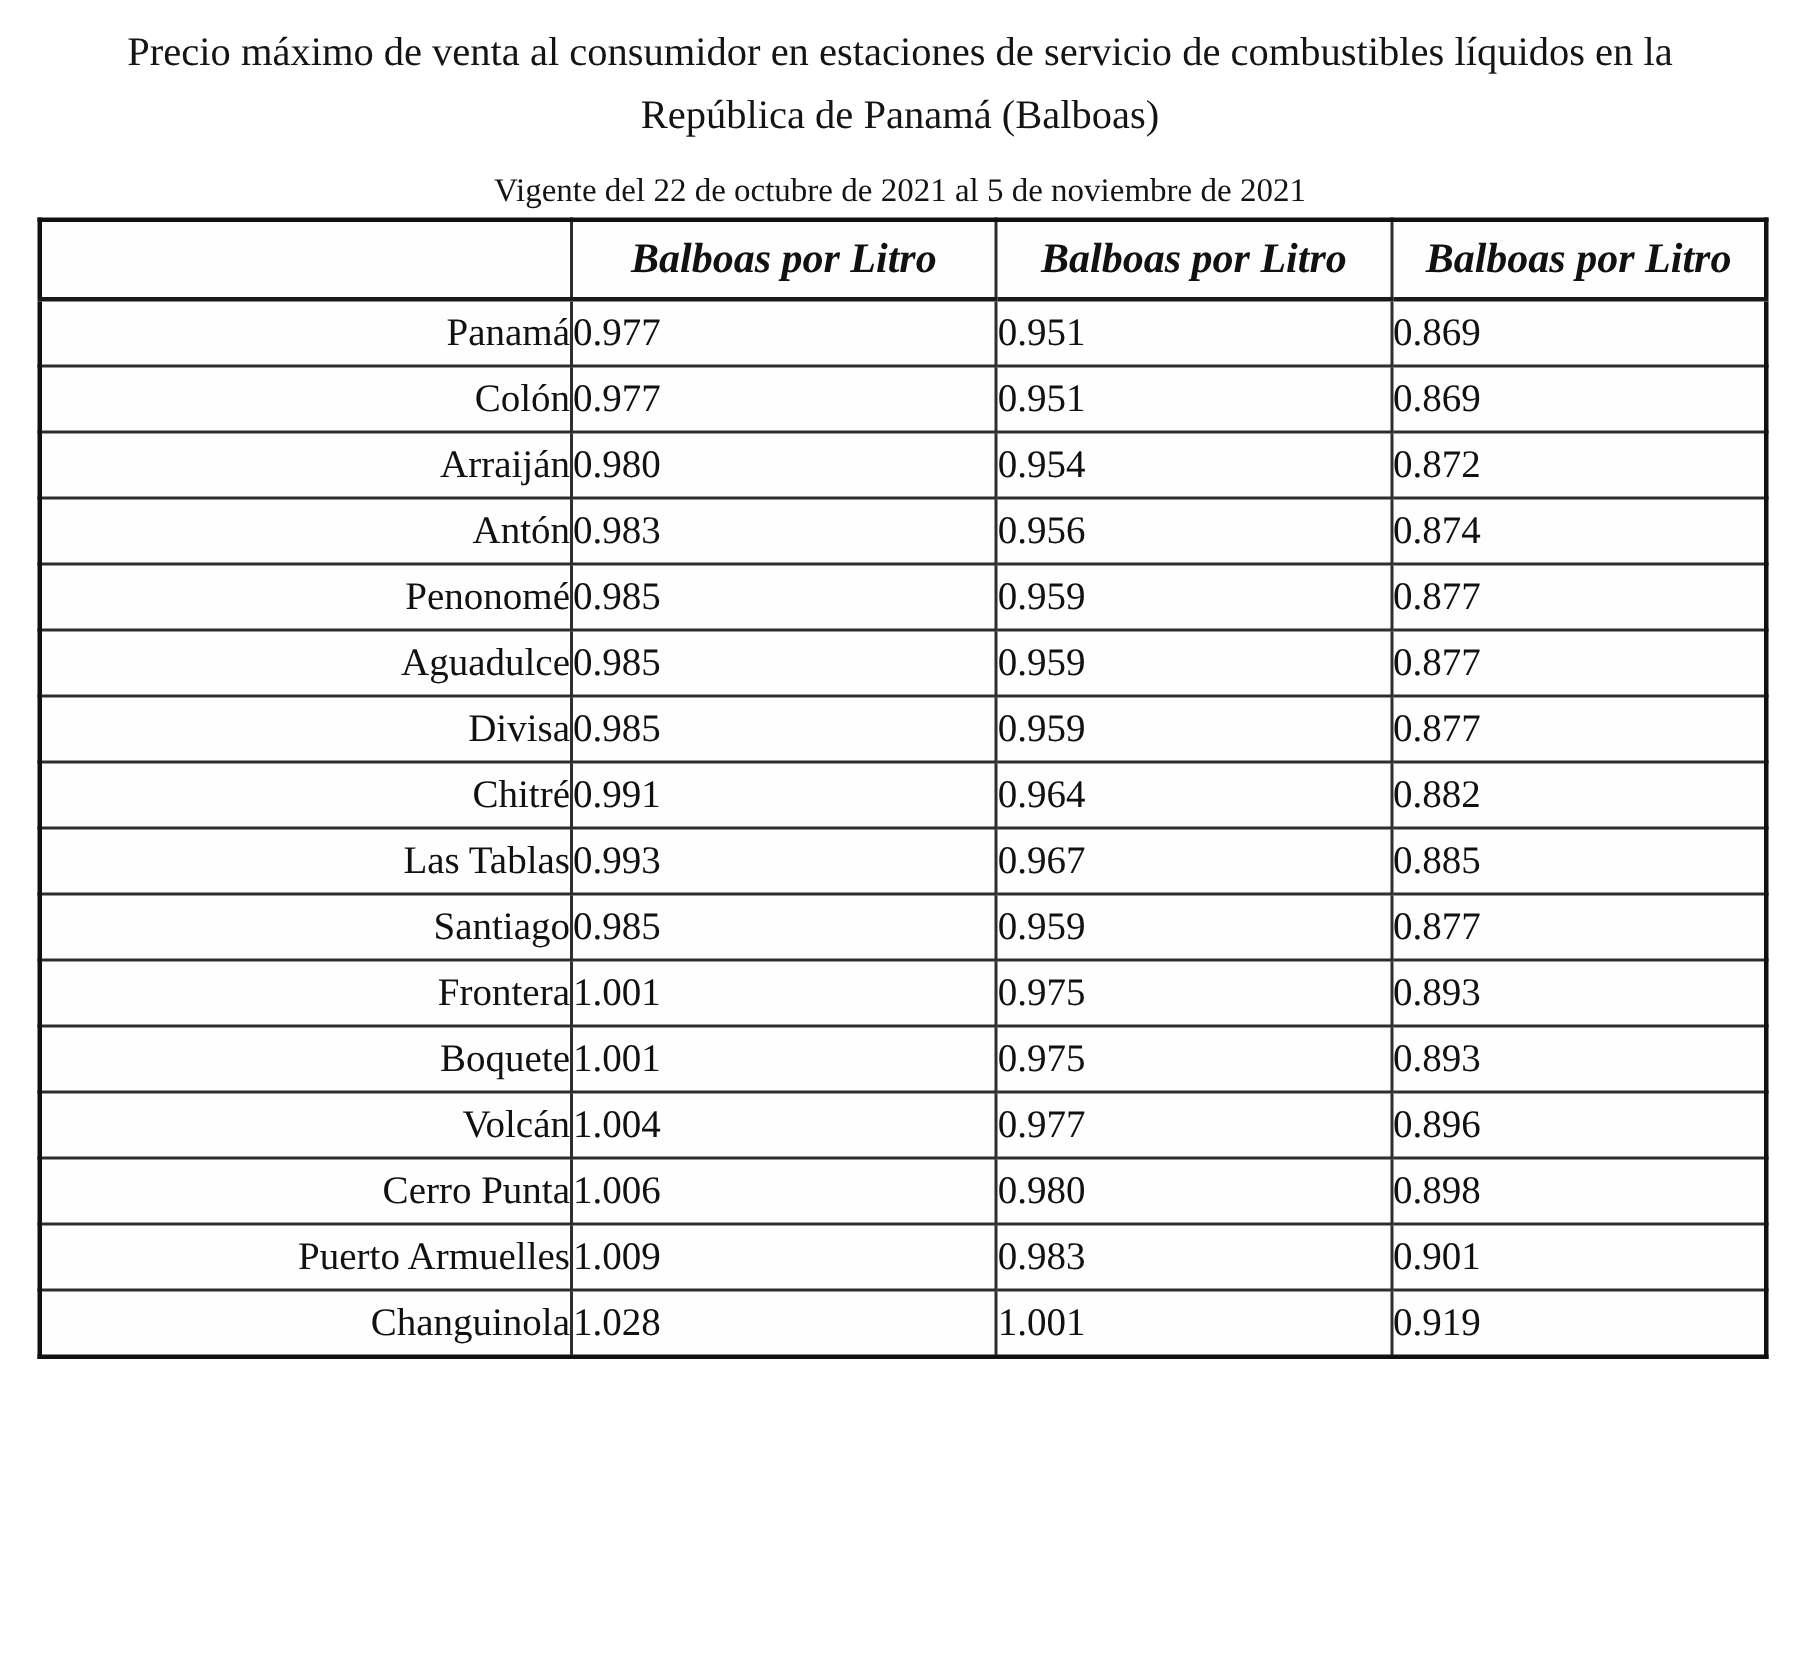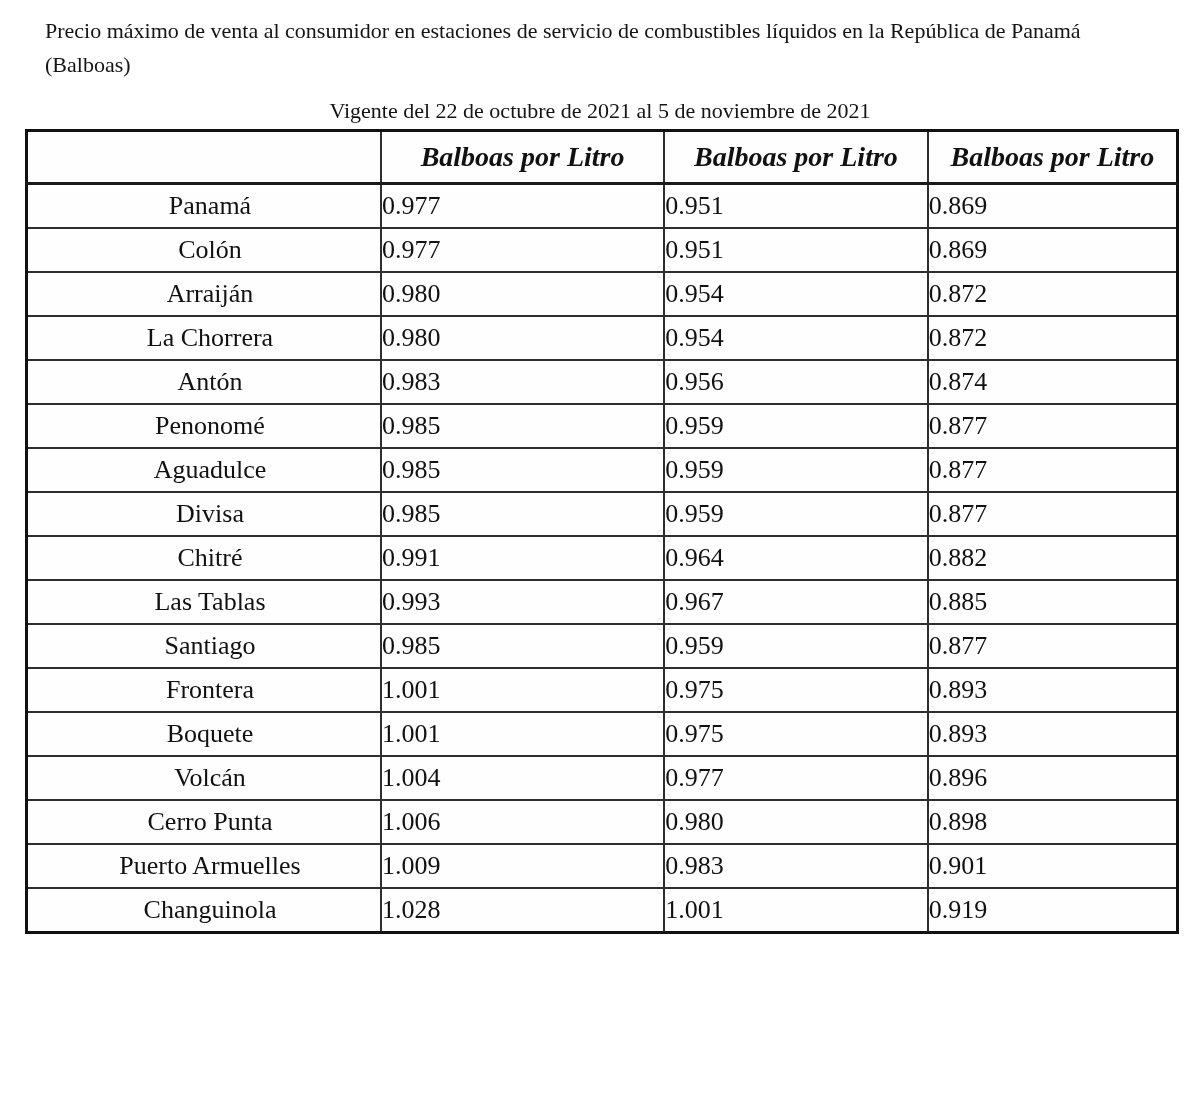--- a/index.html
+++ b/index.html
@@ -16,21 +16,22 @@
   }
   .page {
     width: 1200px;
     height: 1103px;
     position: relative;
   }
   .page-title {
     margin: 0 auto;
     padding-top: 14px;
     width: 1110px;
-    font-size: 22px;
+    text-align: center;
+    font-size: 27px;
     line-height: 1.55;
     font-weight: normal;
     color: #141414;
   }
   .page-subtitle {
     margin: 16px auto 0 auto;
     width: 1110px;
     text-align: center;
     font-size: 22px;
     font-weight: normal;
@@ -76,21 +77,21 @@
     font-weight: bold;
     font-style: italic;
     text-align: center;
     border-bottom: 3px solid #1a1a1a;
   }
   tbody.data-body td {
     height: 42px;
     font-size: 26px;
   }
   tbody.data-body td.city {
-    text-align: center;
+    text-align: right;
     padding-left: 12px;
   }
   tbody.data-body td.num {
     text-align: left;
   }
   tr.header-row th.hdr-col {
     padding: 0 24px;
   }
 </style>
 </head>
@@ -131,26 +132,20 @@
           <td class="num">0.951</td>
           <td class="num">0.869</td>
         </tr>
         <tr>
           <td class="city">Arraiján</td>
           <td class="num">0.980</td>
           <td class="num">0.954</td>
           <td class="num">0.872</td>
         </tr>
         <tr>
-          <td class="city">La Chorrera</td>
-          <td class="num">0.980</td>
-          <td class="num">0.954</td>
-          <td class="num">0.872</td>
-        </tr>
-        <tr>
           <td class="city">Antón</td>
           <td class="num">0.983</td>
           <td class="num">0.956</td>
           <td class="num">0.874</td>
         </tr>
         <tr>
           <td class="city">Penonomé</td>
           <td class="num">0.985</td>
           <td class="num">0.959</td>
           <td class="num">0.877</td>

